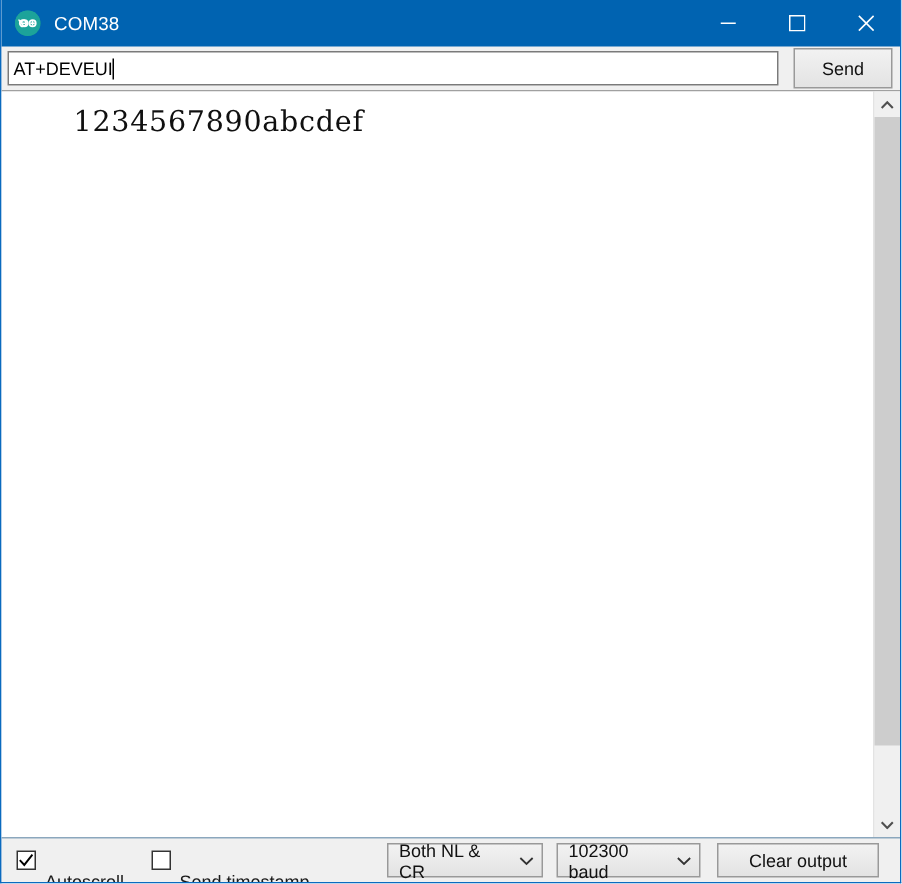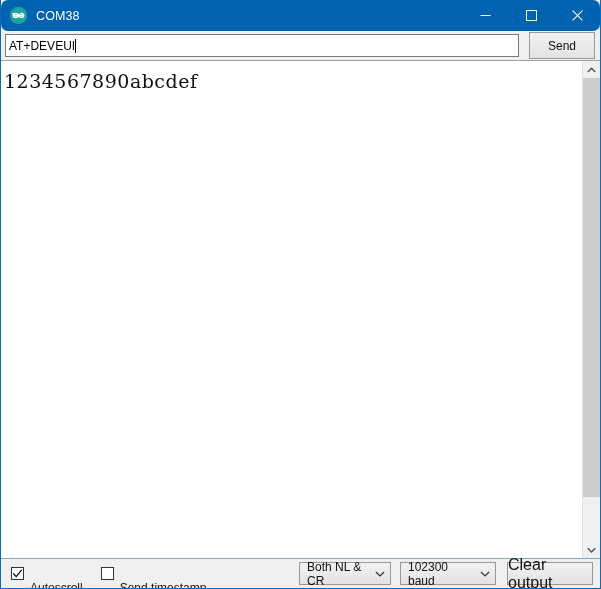--- a/index.html
+++ b/index.html
@@ -27,21 +27,20 @@
 
   
   .titlebar {
     height: 31px;
     min-height: 31px;
     background: #0063b1;
     display: flex;
     align-items: center;
     position: relative;
     user-select: none;
-    border-radius: 7px;
   }
   .title-left {
     display: flex;
     align-items: center;
     padding-left: 9px;
     gap: 9px;
     flex: 1;
     min-width: 0;
   }
   .arduino-logo {
@@ -143,20 +142,21 @@
     padding: 4px 0 0 3px;
     box-sizing: border-box;
   }
   .output-line {
     font-family: "DejaVu Serif", "Liberation Serif", serif;
     font-size: 19px;
     line-height: 33px;
     color: #101010;
     white-space: pre;
     letter-spacing: 0.5px;
+    margin-left: 45px;
   }
   .output-line.blank { color: transparent; }
 
   
   .scrollbar {
     width: 17px;
     min-width: 17px;
     background: #f0f0f0;
     border-left: 1px solid #e3e3e3;
     display: flex;
@@ -233,37 +233,37 @@
     display: flex;
     align-items: center;
     justify-content: space-between;
     padding: 0 5px 0 7px;
     font-size: 12px;
     color: #111;
     cursor: default;
     margin-left: 9px;
     gap: 8px;
   }
-  .combo-nl { width: 92px; }
+  .combo-nl { width: 104px; }
   .combo-baud { width: 96px; }
   .combo svg { display: block; flex: 0 0 auto; }
   .clear-btn {
-    width: 86px;
+    width: 108px;
     height: 23px;
     box-sizing: border-box;
     background: linear-gradient(#f2f2f2, #e3e3e3);
     border: 1px solid #999999;
-    font-size: 16px;
+    font-size: 12px;
     color: #111;
     display: flex;
     align-items: center;
     justify-content: center;
     cursor: default;
     margin-left: 11px;
-    margin-right: 1px;
+    margin-right: 8px;
   }
 </style>
 </head>
 <body>
 
 <div class="window">
 
   <div class="titlebar">
     <div class="title-left">
       <span class="arduino-logo">

